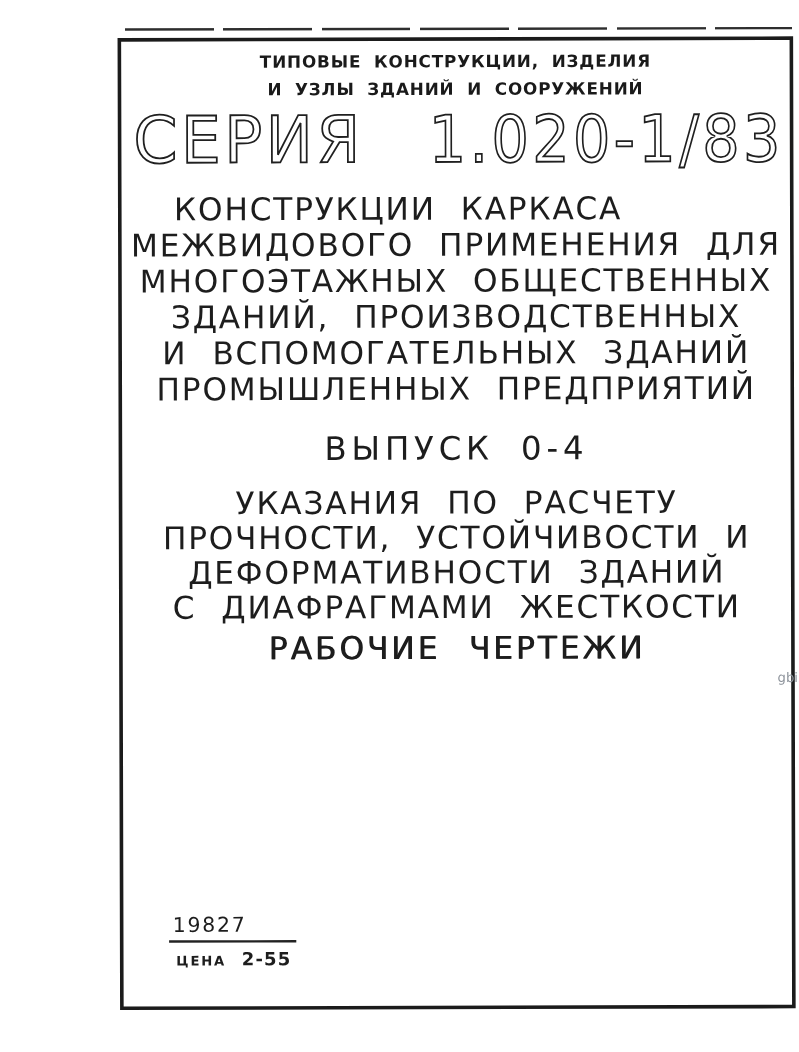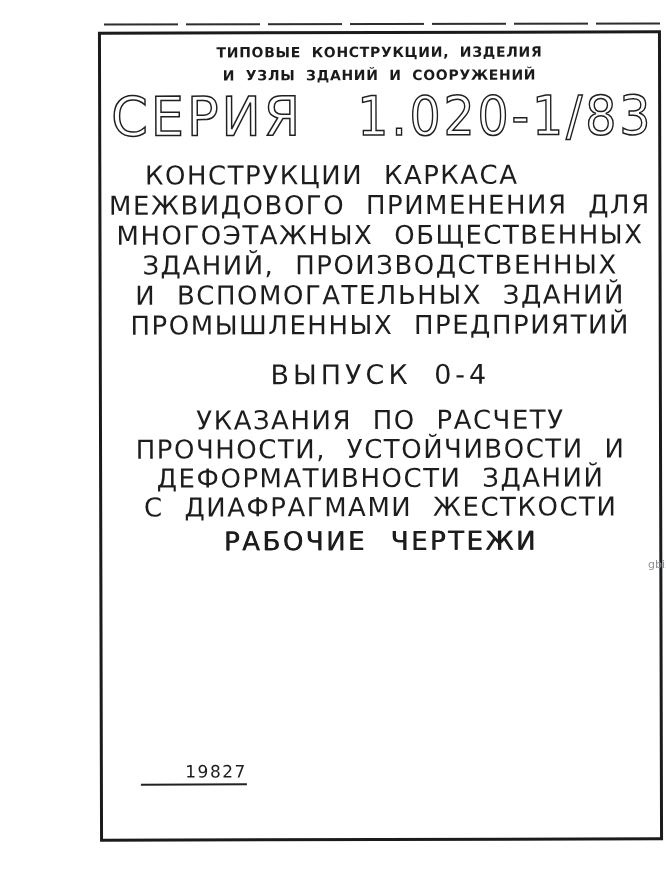--- a/index.html
+++ b/index.html
@@ -125,21 +125,20 @@
     left: 38px;
     top: 727px;
     width: 130px;
   }
   .stamp-number {
     font-size: 17px;
     letter-spacing: 1.5px;
     padding: 0 0 2px 3px;
     width: 103px;
     border-bottom: 2px solid #222222;
-    text-align: right;
   }
   .price-row {
     margin-top: 4px;
     padding-left: 6px;
     white-space: nowrap;
   }
   .price-label {
     font-size: 11px;
     font-weight: bold;
     letter-spacing: 1.5px;
@@ -194,19 +193,22 @@
       <div>УКАЗАНИЯ ПО РАСЧЕТУ</div>
       <div>ПРОЧНОСТИ, УСТОЙЧИВОСТИ И</div>
       <div>ДЕФОРМАТИВНОСТИ ЗДАНИЙ</div>
       <div>С ДИАФРАГМАМИ ЖЕСТКОСТИ</div>
     </div>
 
     <div class="drawings-line">РАБОЧИЕ ЧЕРТЕЖИ</div>
 
     <div class="stamp-block">
       <div class="stamp-number">19827</div>
+      <div class="price-row">
+        <span class="price-label">ЦЕНА</span><span class="price-value">2-55</span>
+      </div>
     </div>
 
   </div>
 
   <div class="watermark">gbi22.ru</div>
 
 </div>
 
 </body></html>

